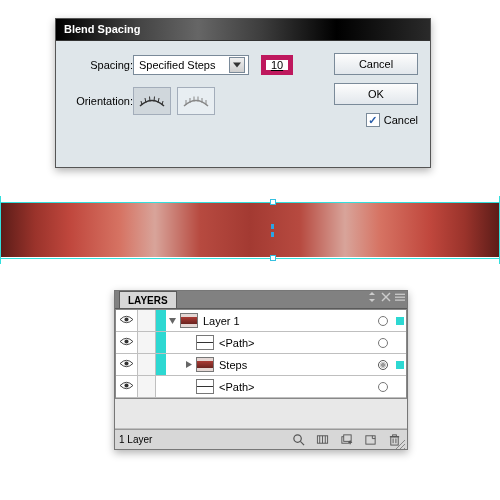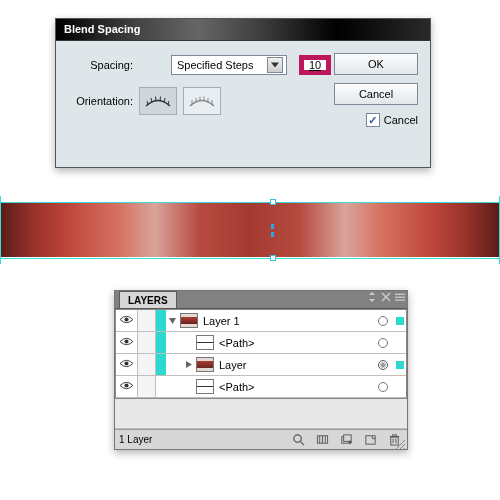--- a/index.html
+++ b/index.html
@@ -12,26 +12,25 @@
     box-shadow: 0 3px 8px rgba(0,0,0,0.3);
   }
   .titlebar {
     height: 22px; 
     background: linear-gradient(to right,#000 0%,#444 22%,#666 38%,#3d3d3d 55%,#000 75%,#2a2a2a 100%);
     color: #fff; font-size: 11px; font-weight: bold; padding: 4px 8px;
     border-bottom:1px solid #333;
   }
   .dialog-body { position: relative; padding: 14px 12px 10px 12px; }
   .field-row { display: flex; align-items: center; margin-bottom: 12px; font-size: 11px; }
-  .field-label { width: 65px; text-align: right; margin-right: 6px; }
+  .field-label { width: 65px; text-align: right; }
   .select {
     width: 116px; height: 20px; border: 1px solid #7a8a99; background: #fff;
     display: flex; align-items: center; justify-content: space-between; padding: 0 3px 0 5px;
     font-size: 11px;
-    margin-left: 32px;
   }
   .select .arrow-btn {
     width: 16px; height: 16px; background: linear-gradient(#f0f0f0,#cfcfcf);
     border:1px solid #7a8a99; display:flex;align-items:center;justify-content:center;
   }
   .select .arrow-btn svg{width:8px;height:6px;}
   .num-input {
     margin-left: 12px; width: 32px; height: 20px; border: 5px solid #be185d; background:#fff;
     font-size: 11px; padding: 0 3px; display:flex;align-items:center;justify-content:center;
     text-decoration: underline;
@@ -156,22 +155,22 @@
               <line x1="9" y1="10" x2="9" y2="5"></line>
               <line x1="13" y1="8.5" x2="13" y2="3.5"></line>
               <line x1="17" y1="8.5" x2="17" y2="3.5"></line>
               <line x1="21" y1="10" x2="21" y2="5"></line>
               <line x1="25" y1="12" x2="25" y2="7"></line>
             </g>
         </svg>
       </div>
     </div>
     <div class="btns">
+      <div class="btn">Cancel</div>
       <div class="btn">OK</div>
-      <div class="btn">Cancel</div>
     </div>
     <div class="preview-row">
       <span class="checkbox">✓</span>
       <span>Cancel</span>
     </div>
   </div>
 </div>
 
 <div class="ribbon-wrap">
   <div class="ribbon"></div>
@@ -263,21 +262,21 @@
         <div class="swatch-col" style="background: rgb(45, 216, 210);"></div>
         <span class="indent" style="width: 16px;"></span>
         <span class="disclosure"><svg width="9" height="9">
             <polygon points="2,1 8,4.5 2,8" fill="#666"></polygon>
           </svg></span>
         <div class="thumb ">
           <div class="t-top"></div>
           <div class="t-grad"></div>
           <div class="t-bot"></div>
         </div>
-        <span class="row-label">Layer</span>
+        <span class="row-label">Steps</span>
         <div class="target-col">
           <div class="target active"></div>
         </div>
         <div class="sel-col">
           <div class="sel-sq"></div>
         </div>
       </div>
       <div class="layer-row">
         <div class="vis-col">
           <span class="eye"><svg viewBox="0 0 16 12">

